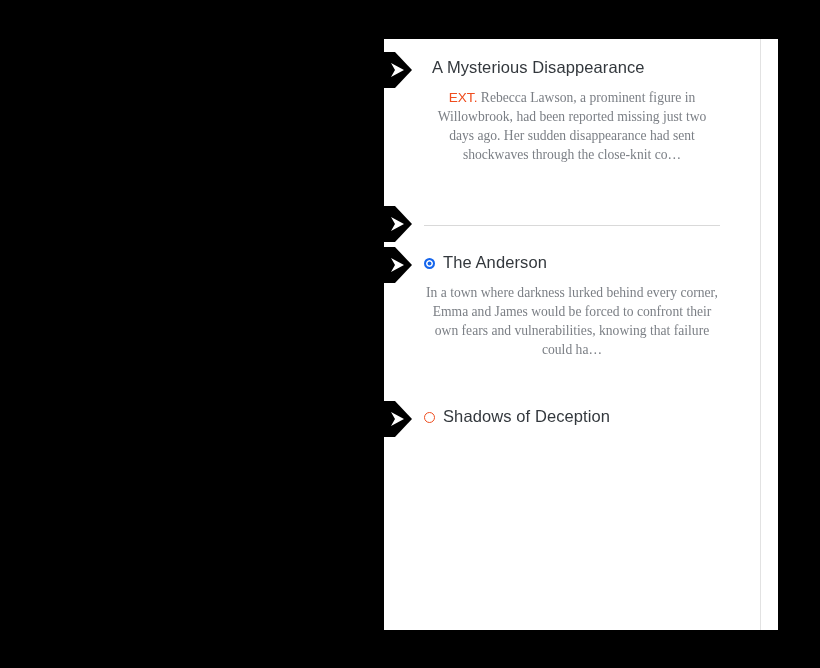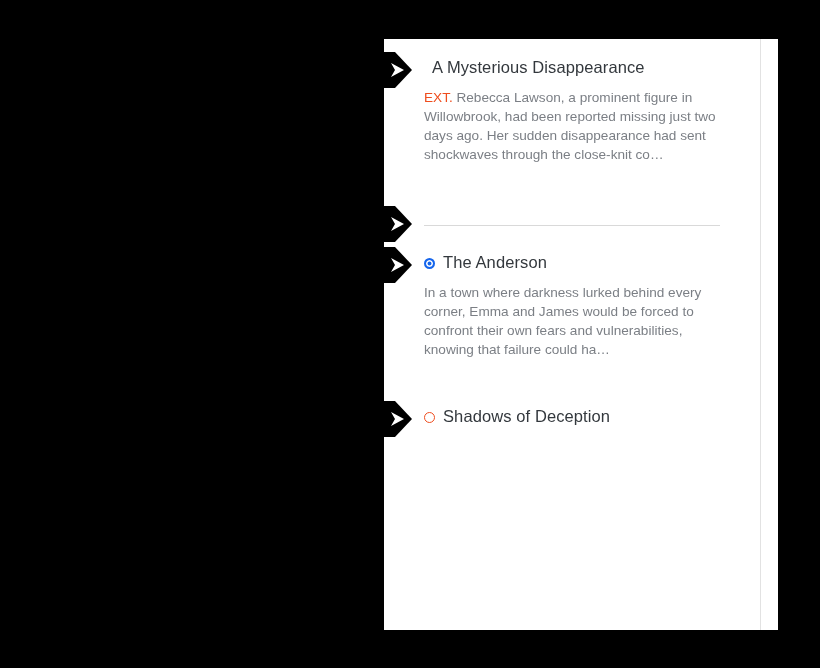--- a/index.html
+++ b/index.html
@@ -33,20 +33,21 @@
     top: 0;
     right: 18px;
     bottom: 0;
     overflow: hidden;
   }
 
   .scene-list {
     margin: 0;
     padding: 12px;
     list-style: none;
+    text-align: center;
   }
 
   .scene-item {
     position: relative;
     padding: 0 28px 0 28px;
     box-sizing: border-box;
   }
 
   
   .scene-pointer {
@@ -109,20 +110,21 @@
     color: #7b7f85;
     max-width: 322px;
     overflow: hidden;
     max-height: 76px;
   }
   .scene-prefix {
     color: #ef4d1e;
   }
   .scene-text {
     color: #7b7f85;
+    font-family: Liberation Serif, serif;
   }
 
   .scene-spacer {
     height: 20px;
   }
 
   .scene-divider {
     height: 1px;
     background: #d9d9d9;
     margin: 0 28px;

